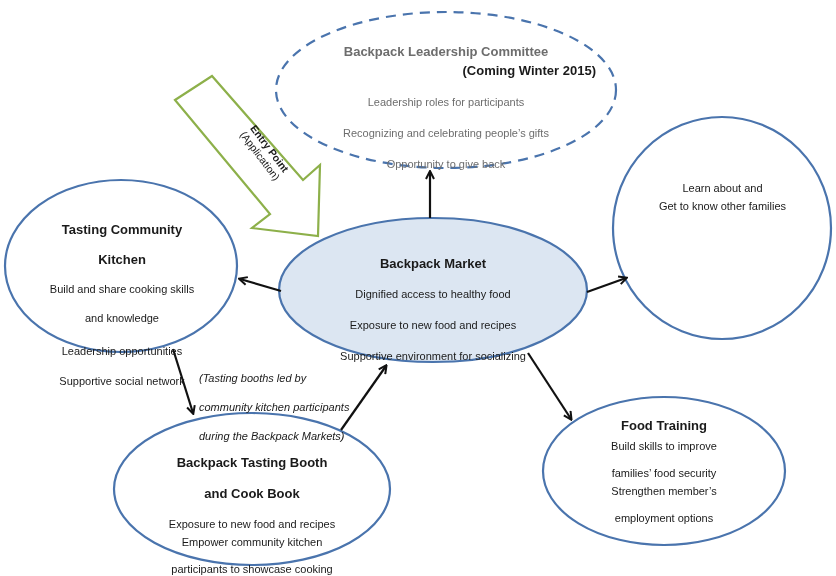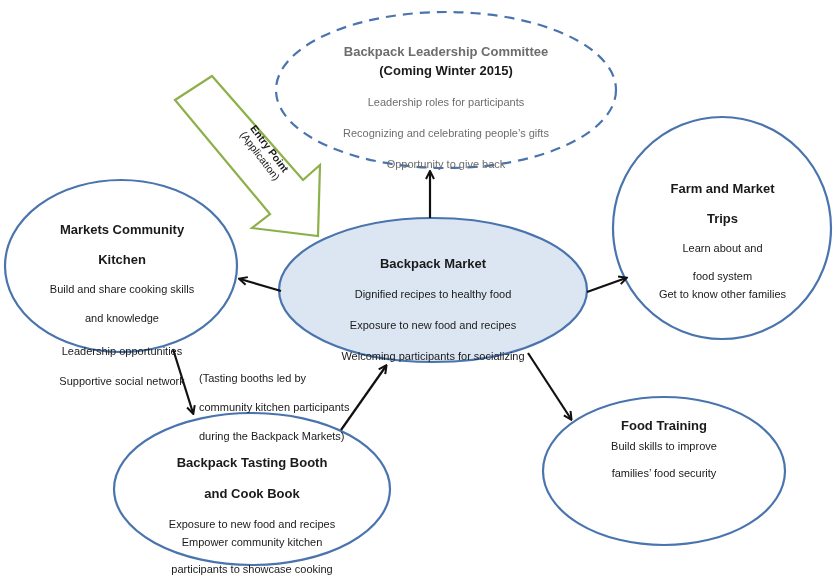--- a/index.html
+++ b/index.html
@@ -3,24 +3,24 @@
 <meta charset="utf-8">
 <style>
   html, body { margin: 0; padding: 0; background: #ffffff; }
   body { width: 836px; height: 576px; position: relative; overflow: hidden;
          font-family: "Liberation Sans", "DejaVu Sans", sans-serif; }
   svg.diagram { position: absolute; left: 0; top: 0; }
   .node-text { position: absolute; text-align: center; color: #1a1a1a; font-size: 11px; line-height: 17px; }
   .node-title { font-weight: bold; font-size: 13px; line-height: 18px; color: #1a1a1a; }
   .line { display: block; margin-top: 12px; }
   .muted .node-title-muted { font-weight: bold; font-size: 13px; line-height: 18px; color: #6d6d6d; }
-  .muted .node-subtitle { font-weight: bold; font-size: 13px; line-height: 20px; color: #1a1a1a; }
+  .muted .node-subtitle { font-weight: bold; font-size: 13px; line-height: 20px; color: #1a1a1a; text-align: right; }
   .muted .line { color: #6d6d6d; line-height: 19px; }
   .tight .line { line-height: 14px; }
-  .annot { position: absolute; font-size: 11px; line-height: 16px; color: #1a1a1a; }
+  .annot { position: absolute; font-size: 11px; line-height: 16px; color: #1a1a1a; font-style: italic; }
   .entry-label { position: absolute; left: 205px; top: 140px; width: 120px; text-align: center;
                  transform: rotate(53deg); transform-origin: center; font-size: 10.5px; line-height: 12px; color: #1a1a1a; }
   .entry-label .bold { font-weight: bold; }
 </style>
 </head>
 <body>
 
 <svg class="diagram" width="836" height="576" viewBox="0 0 836 576">
   <defs>
     <marker id="ah" markerWidth="10" markerHeight="10" refX="8" refY="5" orient="auto" markerUnits="userSpaceOnUse">
@@ -58,46 +58,41 @@
 <div class="node-text muted" style="left:296px; top:43px; width:300px;">
   <div class="node-title-muted">Backpack Leadership Committee</div>
   <div class="node-subtitle">(Coming Winter 2015)</div>
   <span class="line">Leadership roles for participants</span>
   <span class="line">Recognizing and celebrating people’s gifts</span>
   <span class="line">Opportunity to give back</span>
 </div>
 
 <div class="node-text" style="left:20px; top:209px; width:204px;">
   <div class="node-title">
-    <span class="line">Markets Community</span>
+    <span class="line">Tasting Community</span>
     <span class="line">Kitchen</span>
   </div>
   <div class="tight" style="margin-top:2px">
     <span class="line" style="line-height:17px">Build and share cooking skills</span>
     <span class="line" style="line-height:16px">and knowledge</span>
     <span class="line" style="line-height:18px; margin-top:16px">Leadership opportunities</span>
     <span class="line" style="line-height:18px">Supportive social network</span>
   </div>
 </div>
 
 <div class="node-text" style="left:293px; top:255px; width:280px;">
   <div class="node-title">Backpack Market</div>
-  <span class="line" style="line-height:19px">Dignified recipes to healthy food</span>
+  <span class="line" style="line-height:19px">Dignified access to healthy food</span>
   <span class="line" style="line-height:19px">Exposure to new food and recipes</span>
-  <span class="line" style="line-height:19px">Welcoming participants for socializing</span>
+  <span class="line" style="line-height:19px">Supportive environment for socializing</span>
 </div>
 
 <div class="node-text" style="left:630px; top:168px; width:185px;">
-  <div class="node-title">
-    <span class="line">Farm and Market</span>
-    <span class="line">Trips</span>
-  </div>
   <div style="margin-top:1px">
     <span class="line" style="line-height:16px">Learn about and</span>
-    <span class="line" style="line-height:16px">food system</span>
     <span class="line" style="line-height:18px; margin-top:1px">Get to know other families</span>
   </div>
 </div>
 
 <div class="annot" style="left:199px; top:358px; width:200px;">
   <span class="line" style="line-height:17px">(Tasting booths led by</span>
   <span class="line" style="line-height:17px">community kitchen participants</span>
   <span class="line" style="line-height:17px">during the Backpack Markets)</span>
 </div>
 
@@ -108,13 +103,15 @@
   </div>
   <span class="line" style="line-height:19px">Exposure to new food and recipes</span>
   <span class="line" style="line-height:16px; margin-top:0">Empower community kitchen</span>
   <span class="line" style="line-height:15px">participants to showcase cooking</span>
 </div>
 
 <div class="node-text" style="left:574px; top:417px; width:180px;">
   <div class="node-title">Food Training</div>
   <span class="line" style="line-height:15px; margin-top:4px">Build skills to improve</span>
   <span class="line" style="line-height:15px">families’ food security</span>
+  <span class="line" style="line-height:15px; margin-top:3px">Strengthen member’s</span>
+  <span class="line" style="line-height:15px">employment options</span>
 </div>
 
 </body></html>

